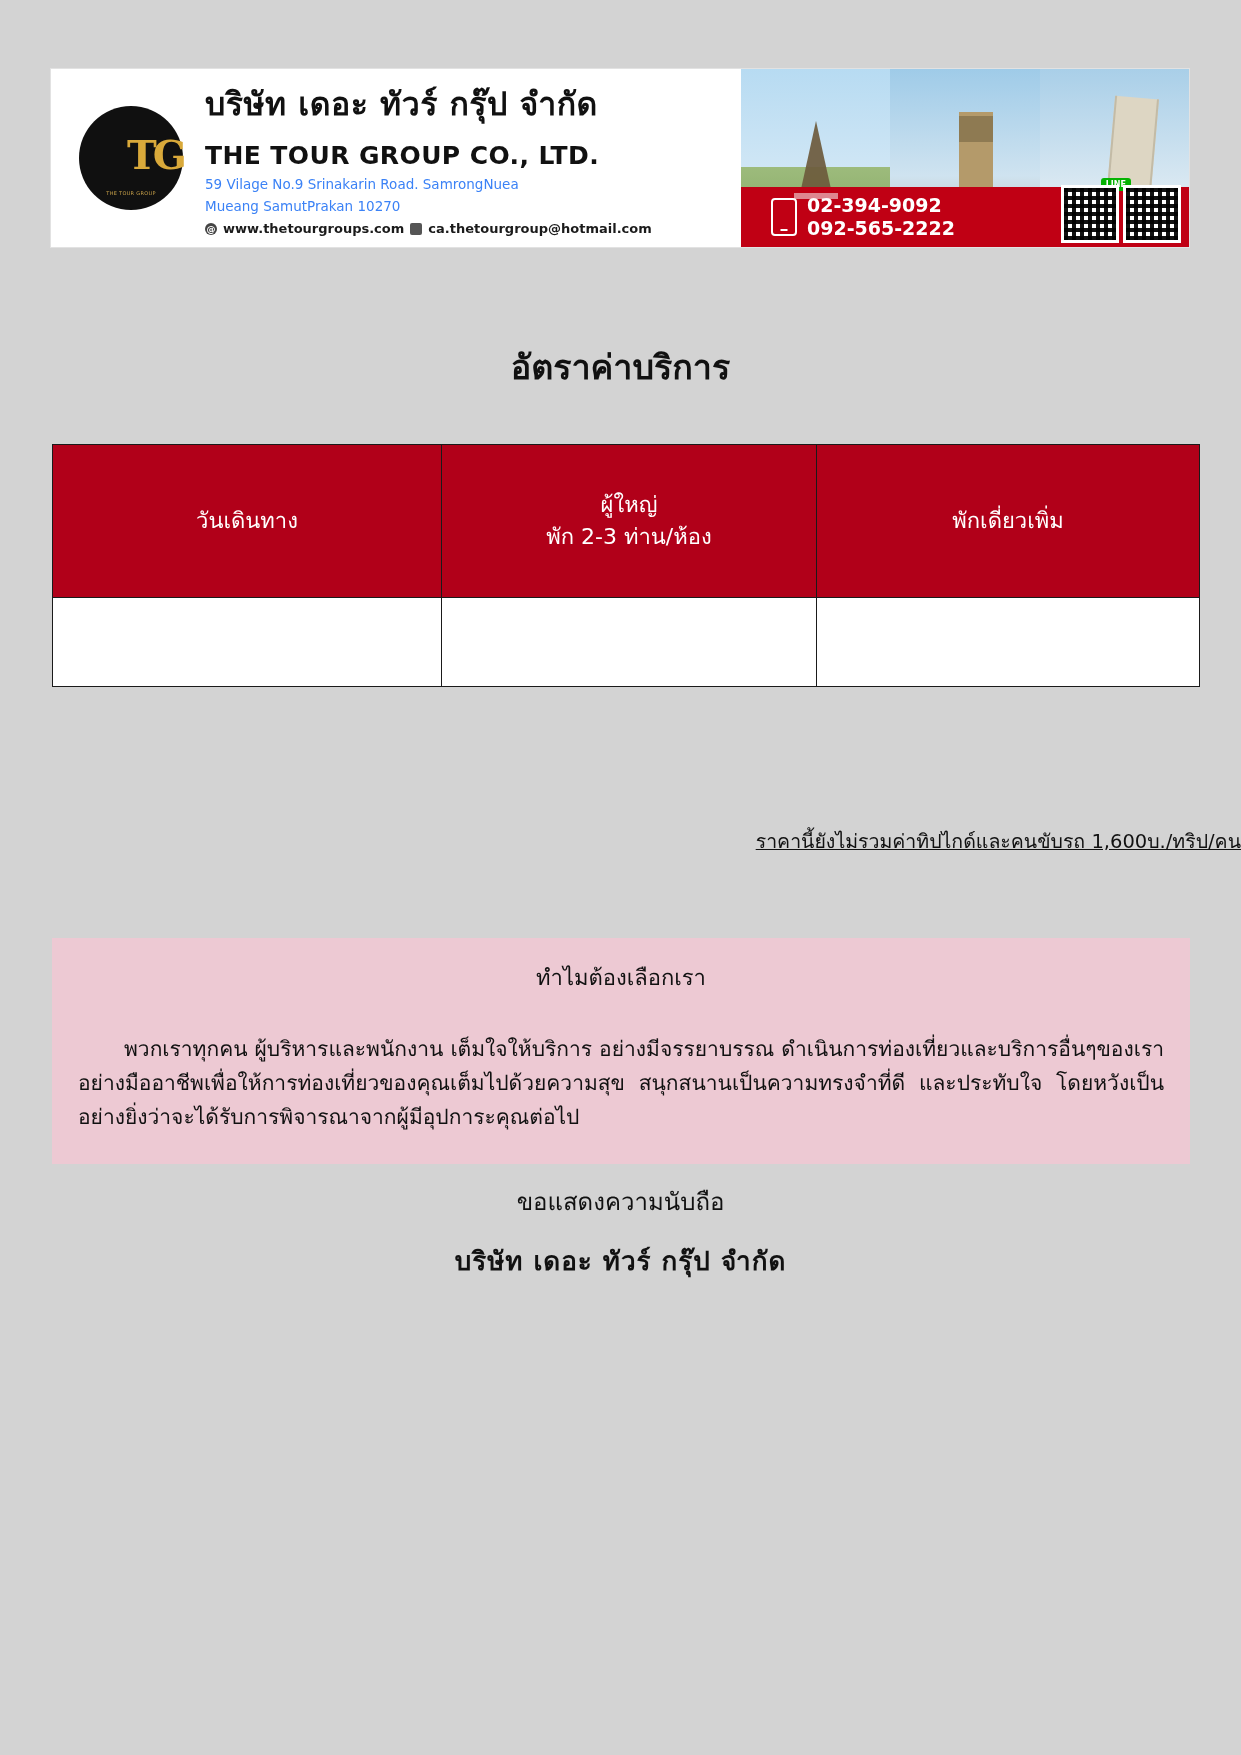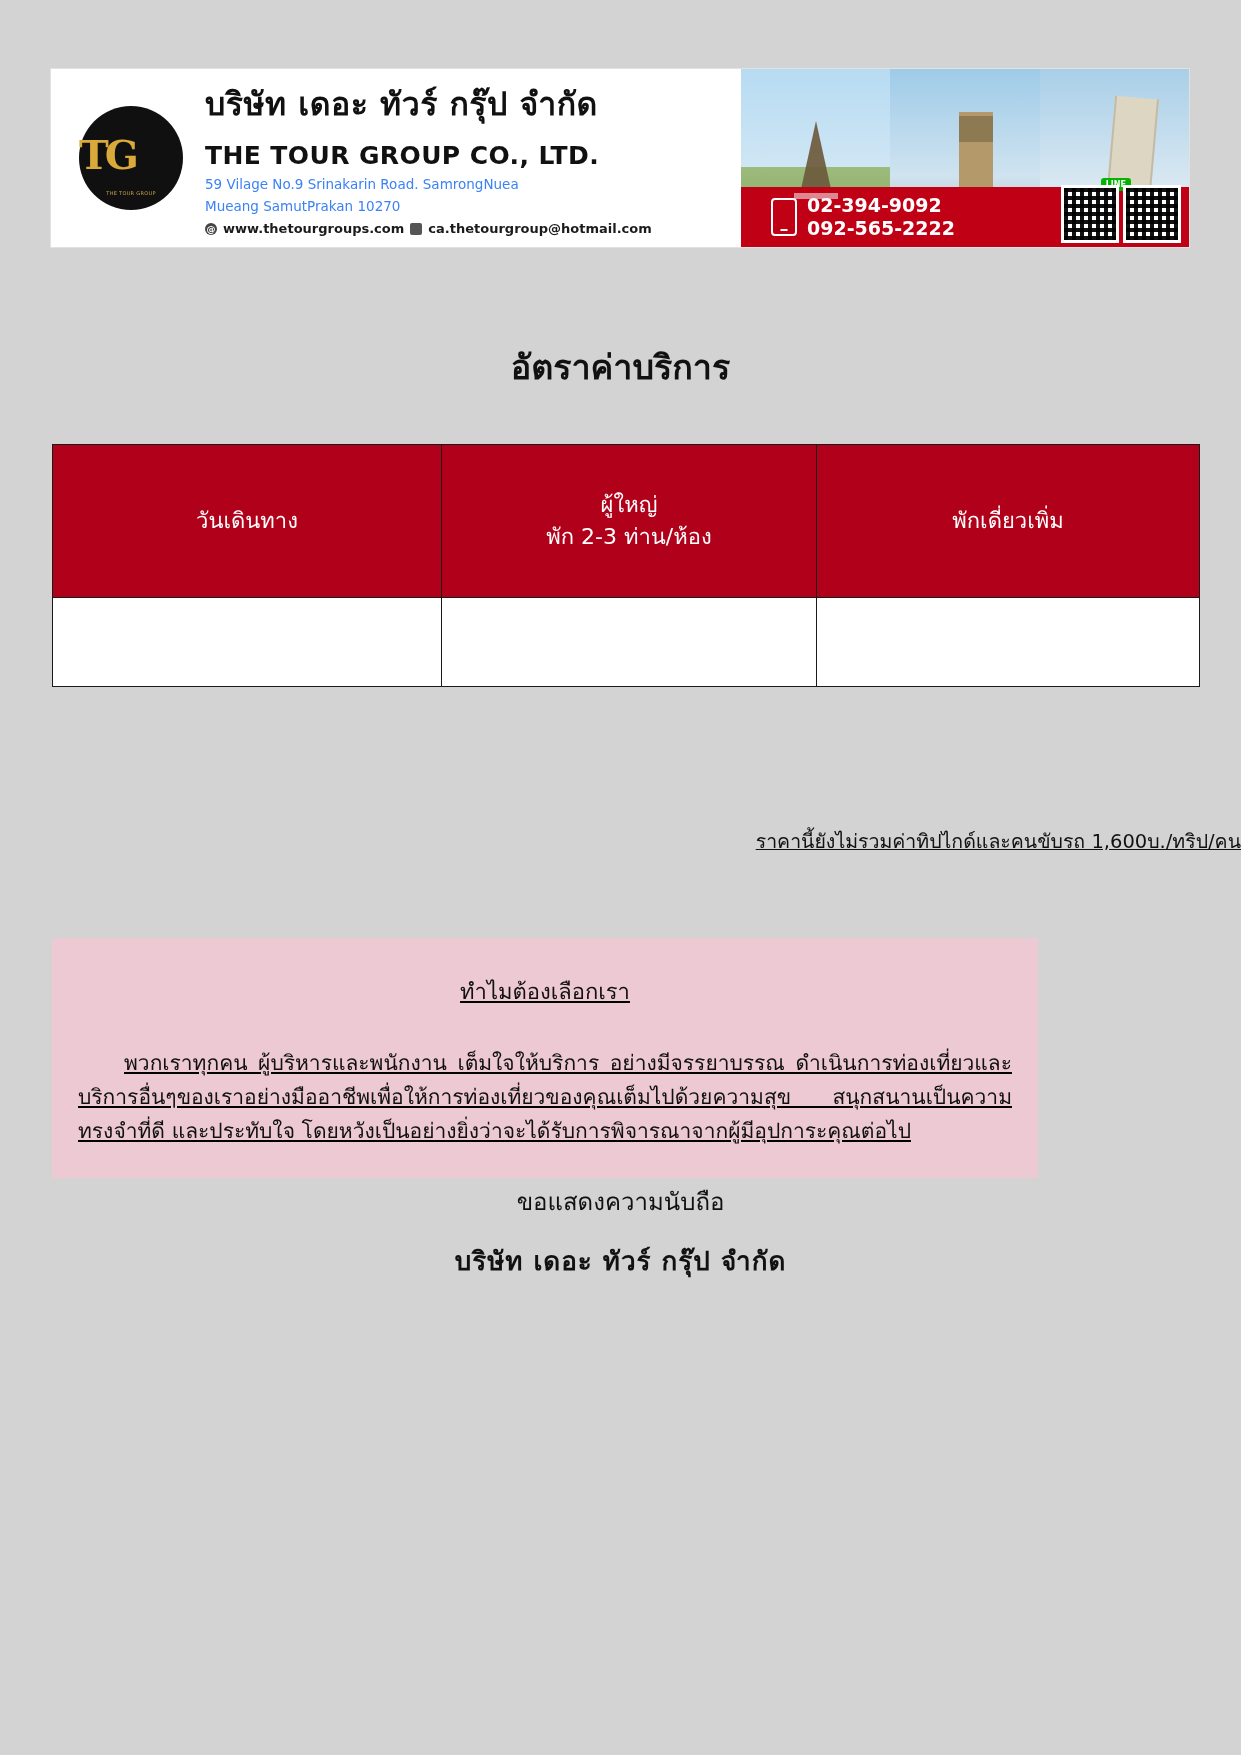--- a/index.html
+++ b/index.html
@@ -46,21 +46,21 @@
     width: 104px;
     height: 104px;
     border-radius: 50%;
     background: #101010;
     margin-left: 28px;
     margin-right: 22px;
     flex: 0 0 auto;
     position: relative;
     display: flex;
     align-items: center;
-    justify-content: flex-start;
+    justify-content: flex-end;
   }
   .logo-circle .mono {
     color: #d9a93a;
     font-family: "DejaVu Serif", "Liberation Serif", serif;
     font-size: 40px;
     font-weight: bold;
     letter-spacing: -4px;
     line-height: 1;
     margin-top: -6px;
   }
@@ -309,25 +309,24 @@
     color: #111;
     font-size: 19.5px;
     text-decoration: underline;
   }
 
   
   .whyus {
     position: absolute;
     left: 52px;
     top: 938px;
-    width: 986px;
+    width: 1138px;
     background: #edc9d3;
-    padding: 36px 26px 30px 26px;
+    padding: 22px 26px 30px 26px;
     box-sizing: border-box;
-    text-decoration: underline;
   }
   .whyus-title {
     text-align: center;
     font-size: 22px;
     color: #111;
     margin-bottom: 22px;
   }
   .whyus-body {
     font-size: 21px;
     color: #111;

